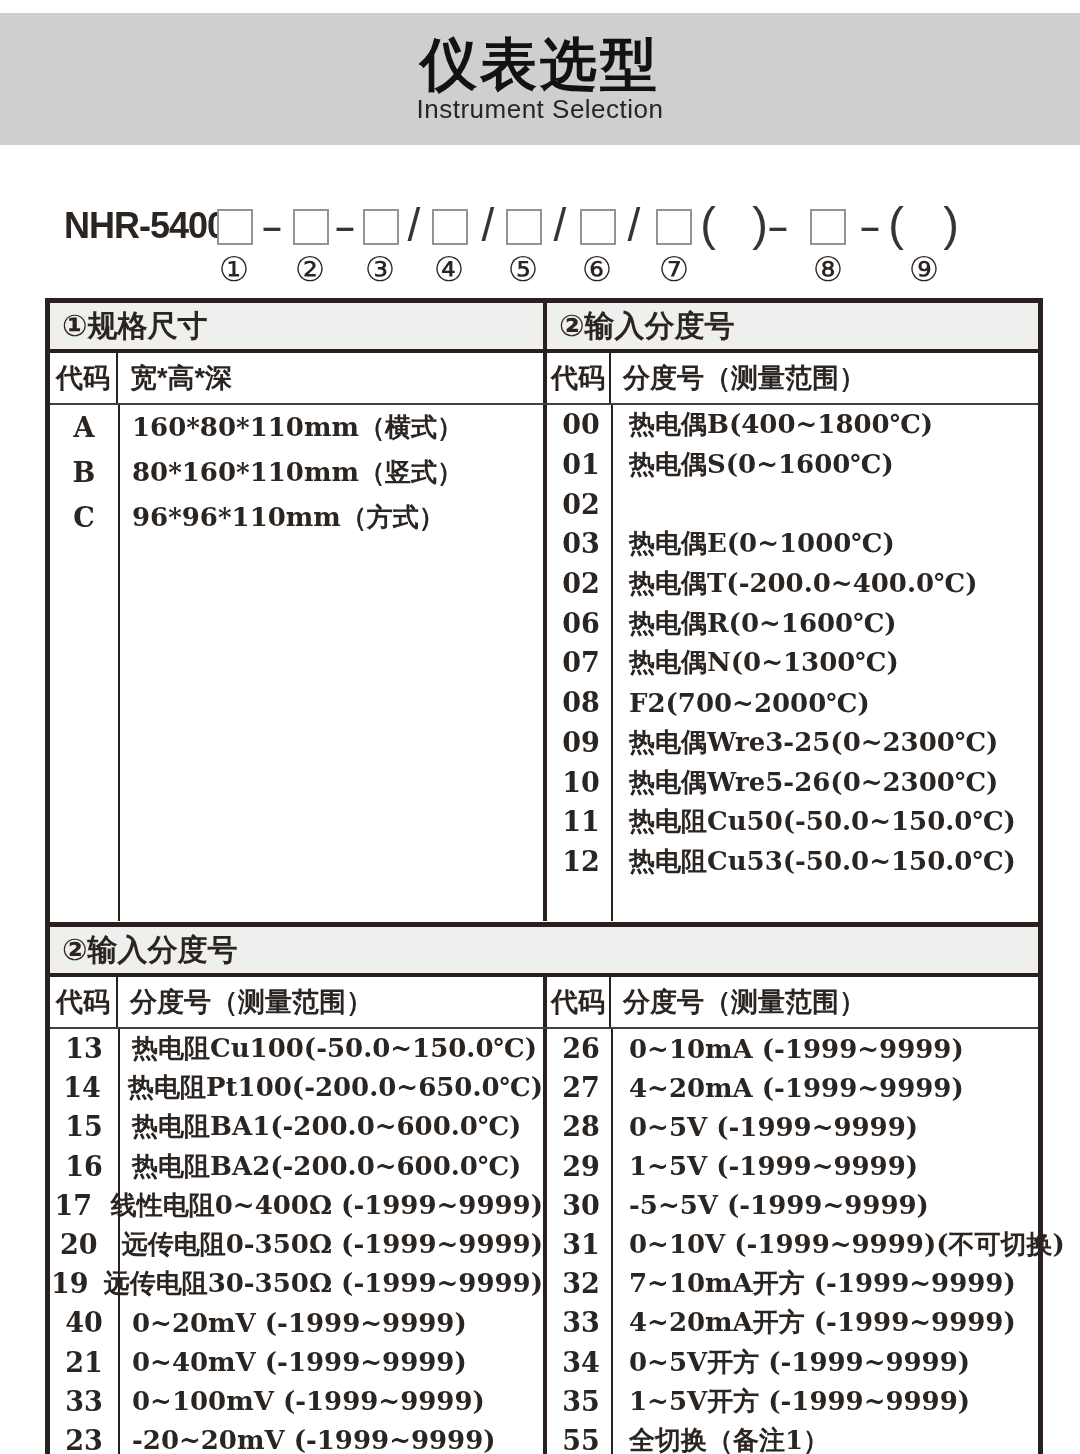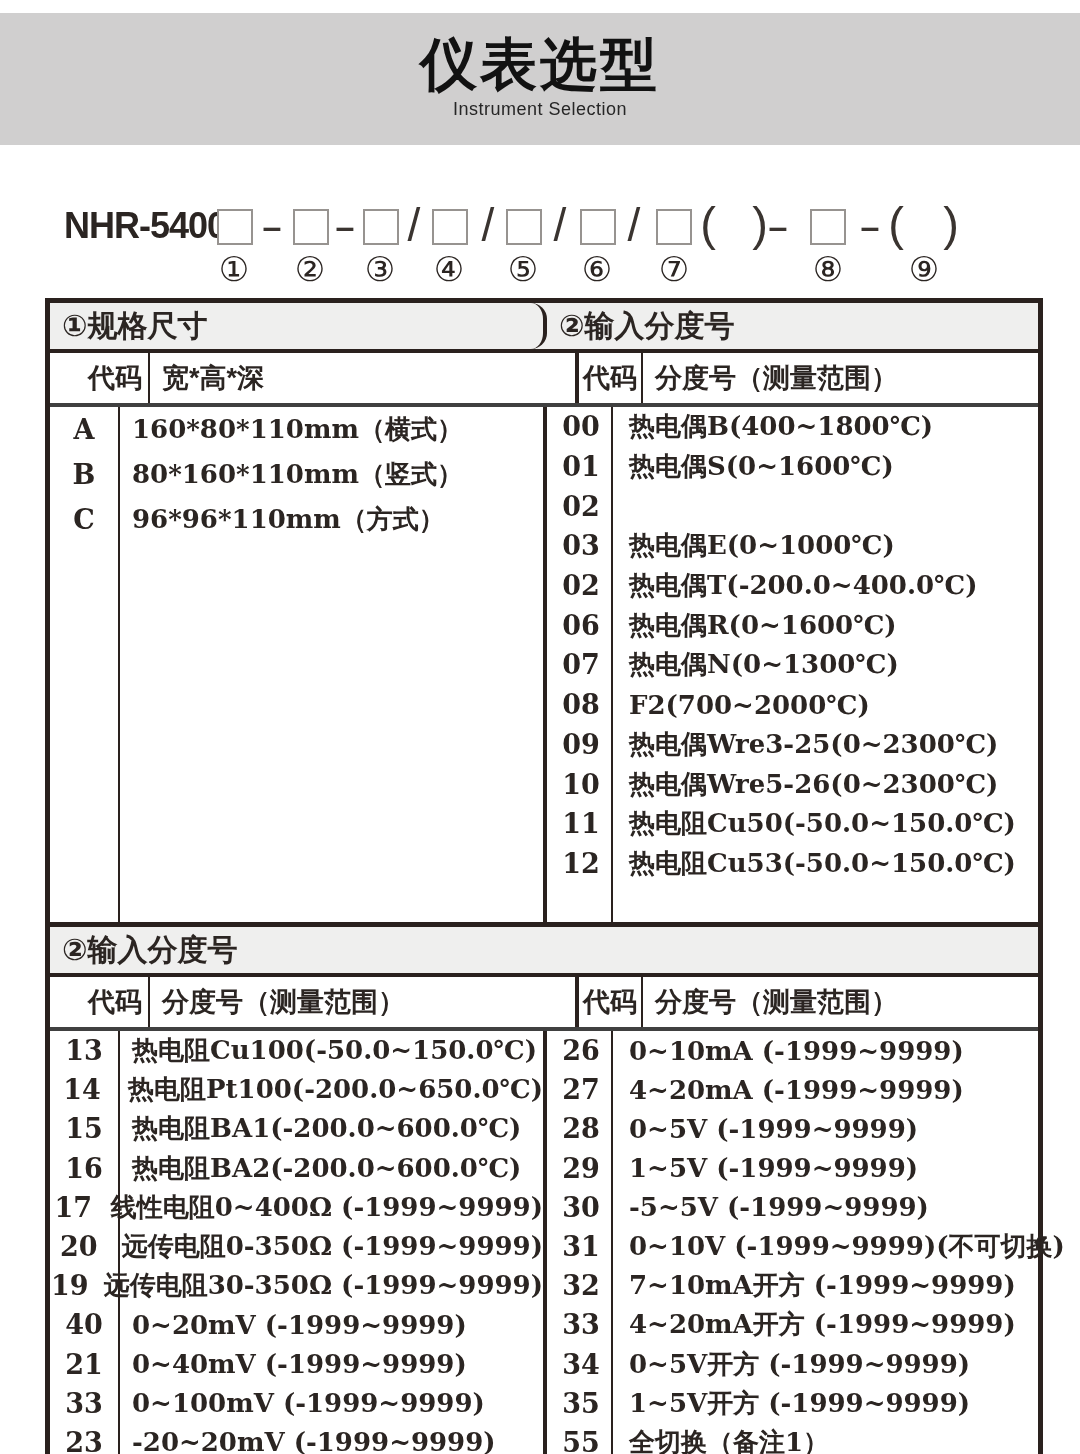--- a/index.html
+++ b/index.html
@@ -4,39 +4,39 @@
 <style>
   html,body{margin:0;padding:0;}
   body{
     width:1080px;height:1454px;position:relative;overflow:hidden;
     background:#ffffff;color:#2b2522;
     font-family:"Liberation Sans","DejaVu Sans",sans-serif;
   }
   
   .band{position:absolute;left:0;top:13px;width:1080px;height:132px;background:#d0cfcf;text-align:center;}
   .band .title{margin-top:20px;font-size:57px;font-weight:700;letter-spacing:3px;color:#121212;line-height:62px;}
-  .band .subtitle{font-size:18px;font-weight:400;color:#262626;line-height:28px;letter-spacing:0.5px;}
+  .band .subtitle{font-size:26px;font-weight:400;color:#262626;line-height:28px;letter-spacing:0.5px;}
   
   .model{position:absolute;left:0;top:0;width:1080px;height:300px;}
   .mprefix{position:absolute;left:64px;top:206px;height:40px;line-height:40px;font-size:36px;font-weight:700;letter-spacing:-1px;color:#2b2522;}
   .mbox{position:absolute;top:209px;width:36px;height:36px;border:2px solid #979390;box-sizing:border-box;background:#fff;}
   .msep{position:absolute;top:206px;height:40px;line-height:40px;font-size:34px;font-weight:600;color:#3a3430;transform:translateX(-50%);}
   .mslash{position:absolute;top:201px;height:48px;line-height:48px;font-size:46px;font-weight:400;color:#3a3430;transform:translateX(-50%);}
   .mparen{position:absolute;top:200px;height:48px;line-height:48px;font-size:47px;font-weight:400;color:#3a3430;transform:translateX(-50%);}
   .mnum{position:absolute;top:251px;font-size:34px;line-height:36px;color:#2b2522;transform:translateX(-50%);}
   
   .tbl{position:absolute;left:45px;width:998px;border:5px solid #2a211e;box-sizing:border-box;background:#fff;}
   .t1{top:298px;height:624px;border-bottom:none;}
   .t2{top:922px;height:545px;}
   .secrow{display:flex;height:46px;background:#efefee;border-bottom:4px solid #2a211e;}
-  .seccell{display:flex;align-items:center;padding-left:12px;font-weight:700;font-size:30px;box-sizing:border-box;border-radius:16px;}
+  .seccell{display:flex;align-items:center;padding-left:12px;font-weight:700;font-size:30px;box-sizing:border-box;}
   .seccell.l{width:497px;border-right:4px solid #2a211e;}
   .seccell.r{flex:1;}
   .secfull{height:46px;background:#efefee;border-bottom:4px solid #2a211e;display:flex;align-items:center;padding-left:12px;font-weight:700;font-size:30px;}
-  .hdrrow{display:flex;height:50px;border-bottom:4px solid #404040;padding-left:32px;}
+  .hdrrow{display:flex;height:50px;border-bottom:2px solid #404040;}
   .hhalf{display:flex;box-sizing:border-box;}
   .hhalf.left{width:497px;border-right:4px solid #2a211e;}
   .hhalf.right{flex:1;}
   .hcode{display:flex;align-items:center;justify-content:center;font-weight:700;font-size:27px;box-sizing:border-box;border-right:2px solid #2a211e;}
   .hhalf.left .hcode{width:68px;}
   .hhalf.right .hcode{width:64px;}
   .hdesc{flex:1;display:flex;align-items:center;padding-left:12px;font-weight:700;font-size:27px;}
   .bodyrow{display:flex;}
   .t1 .bodyrow{height:516px;}
   .t2 .bodyrow{height:440px;}

